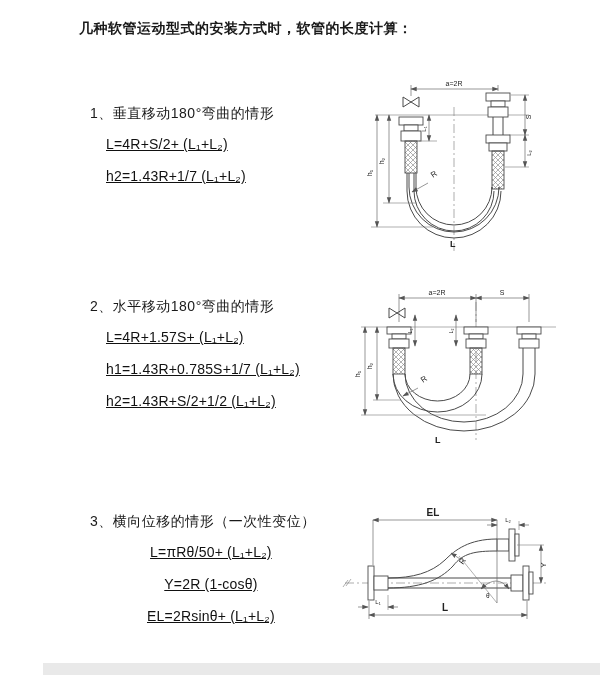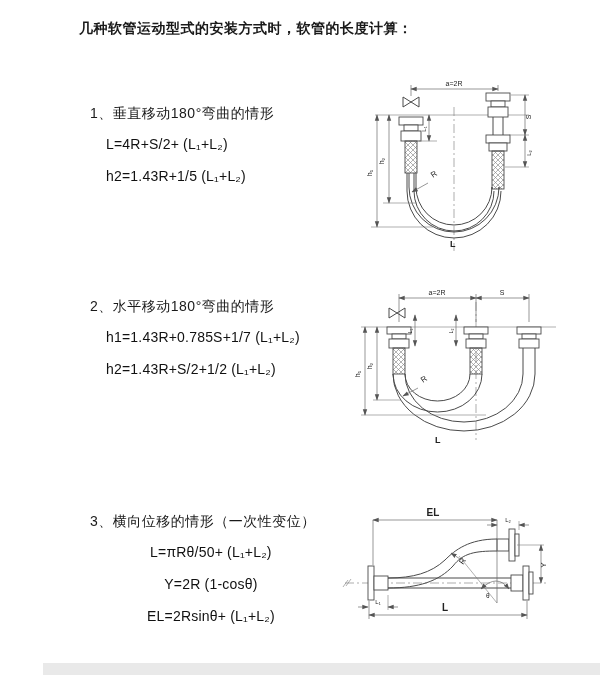--- a/index.html
+++ b/index.html
@@ -1,21 +1,21 @@
 <!DOCTYPE html>
 <html><head>
 <meta charset="utf-8">
 <style>
   html,body{margin:0;padding:0;background:#fff;}
   .page{position:relative;width:560px;height:675px;background:#ffffff;overflow:hidden;
         font-family:"Liberation Sans",sans-serif;color:#1a1a1a;margin-left:43px;}
   .title{position:absolute;left:36px;top:20px;font-size:14px;font-weight:700;letter-spacing:.5px;}
   .section{position:absolute;left:47px;}
   .section .heading{font-size:14px;font-weight:400;margin:0 0 12px 0;letter-spacing:.5px;line-height:19px;}
-  .formula{font-size:14px;font-weight:400;margin:0 0 13px 16px;line-height:19px;letter-spacing:.2px;color:#111;}
+  .formula{font-size:14px;font-weight:400;margin:0 0 13px 16px;line-height:19px;letter-spacing:.2px;color:#111;text-decoration:underline;}
   .diagram{position:absolute;}
   
   .ln{stroke:#4a4a4a;stroke-width:1;fill:none;}
   .fit{stroke:#4a4a4a;stroke-width:.9;fill:#ffffff;}
   .braid{stroke:#4a4a4a;stroke-width:.9;}
   .dim{stroke:#6a6a6a;stroke-width:.7;fill:none;}
   .thin{stroke:#7a7a7a;stroke-width:.6;fill:none;}
   .cl{stroke:#8a8a8a;stroke-width:.7;fill:none;stroke-dasharray:9 3 2 3;}
   .tx{fill:#222;font-family:"Liberation Sans",sans-serif;}
   .bottom-edge{position:absolute;left:0;right:0;bottom:0;height:12px;background:#e9e9e9;}
@@ -23,21 +23,21 @@
 </head>
 <body>
 
 <div class="page">
 
   <div class="title">几种软管运动型式的安装方式时，软管的长度计算：</div>
 
   <div class="section" style="top:104px;">
     <h2 class="heading">1、垂直移动180°弯曲的情形</h2>
     <p class="formula">L=4R+S/2+ (L₁+L₂)</p>
-    <p class="formula">h2=1.43R+1/5 (L₁+L₂)</p>
+    <p class="formula">h2=1.43R+1/7 (L₁+L₂)</p>
   </div>
 
   <svg class="diagram" style="left:310px;top:75px;" width="215" height="185" viewBox="0 0 215 185">
     <defs>
       <marker id="ar1" viewBox="0 0 10 10" refX="9" refY="5" markerWidth="9" markerHeight="9" orient="auto-start-reverse">
         <path d="M0,1.5 L10,5 L0,8.5 z" fill="#555"></path>
       </marker>
       <pattern id="br1" width="5" height="5" patternUnits="userSpaceOnUse">
         <path d="M0,0 L5,5 M5,0 L0,5" stroke="#808080" stroke-width="0.6"></path>
       </pattern>
@@ -117,20 +117,21 @@
     <g>
       <line class="dim" x1="75" y1="108" x2="59" y2="117" marker-end="url(#ar1)"></line>
       <text class="tx" x="80" y="103" font-size="8" transform="rotate(-35 80 103)">R</text>
     </g>
 
     <text class="tx" x="97" y="172" font-size="9" font-weight="bold">L</text>
   </svg>
 
   <div class="section" style="top:297px;">
     <h2 class="heading">2、水平移动180°弯曲的情形</h2>
+    <p class="formula">L=4R+1.57S+ (L₁+L₂)</p>
     <p class="formula">h1=1.43R+0.785S+1/7 (L₁+L₂)</p>
     <p class="formula">h2=1.43R+S/2+1/2 (L₁+L₂)</p>
   </div>
 
   <svg class="diagram" style="left:308px;top:282px;" width="220" height="168" viewBox="0 0 220 168">
     <defs>
       <marker id="ar2" viewBox="0 0 10 10" refX="9" refY="5" markerWidth="9" markerHeight="9" orient="auto-start-reverse">
         <path d="M0,1.5 L10,5 L0,8.5 z" fill="#555"></path>
       </marker>
       <pattern id="br2" width="5" height="5" patternUnits="userSpaceOnUse">

